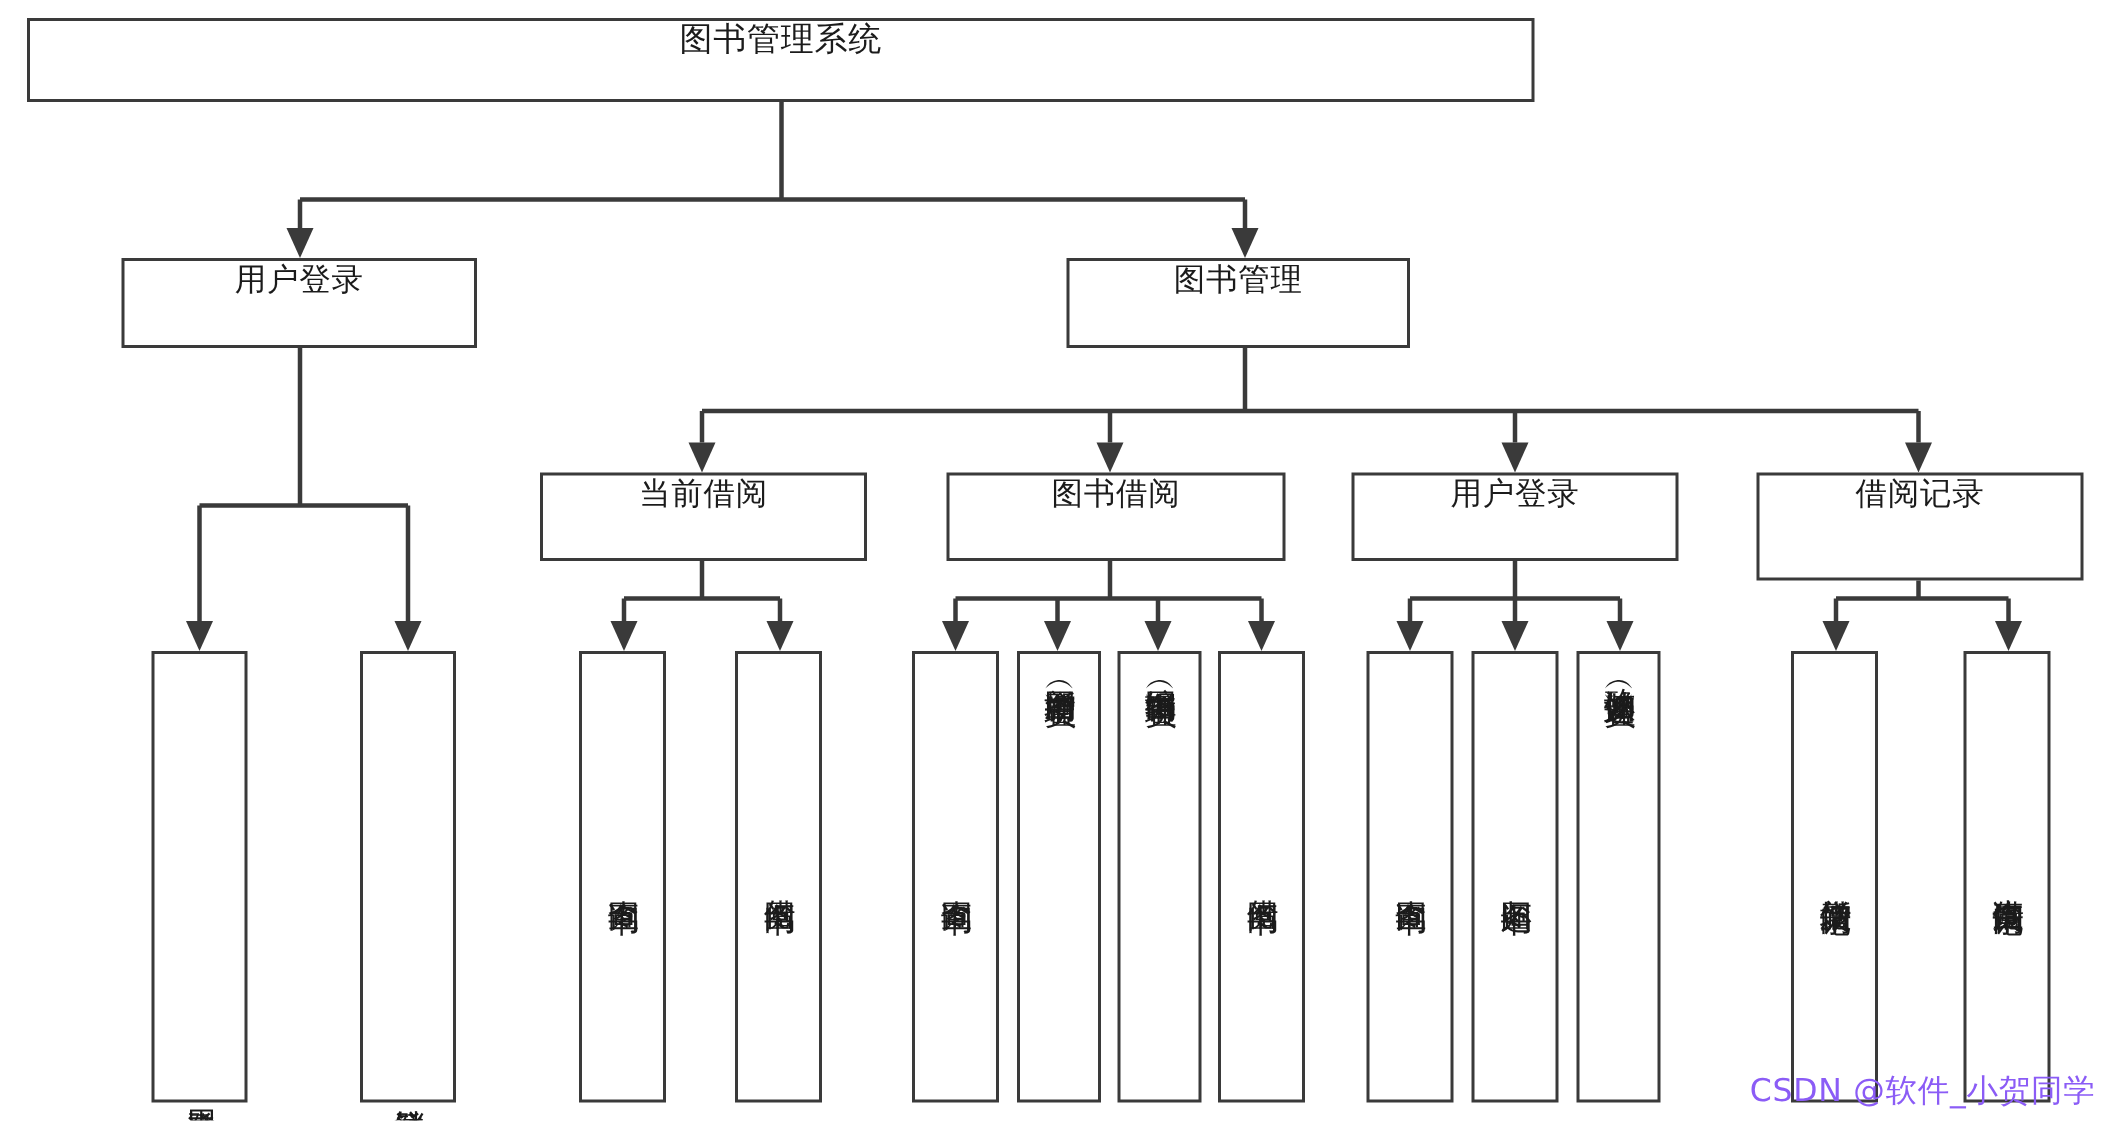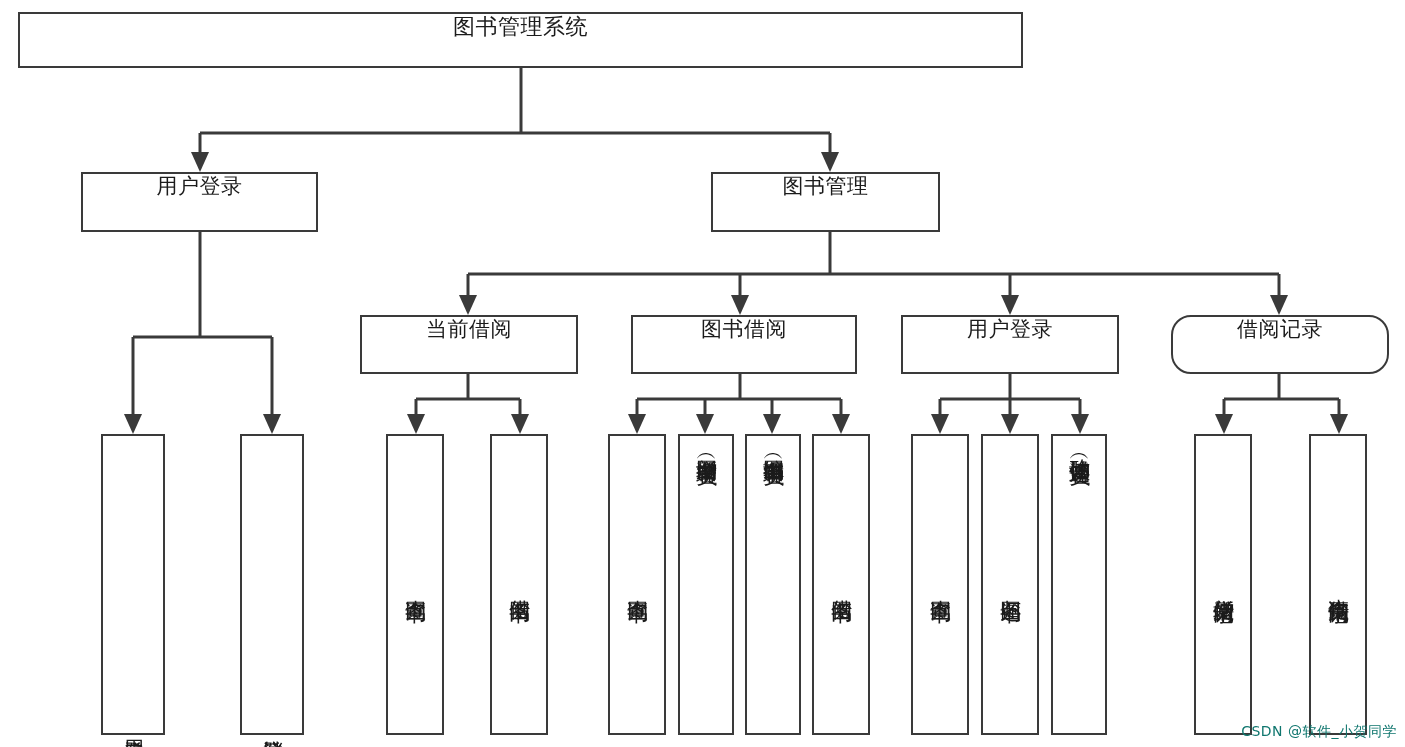--- a/index.html
+++ b/index.html
@@ -58,22 +58,22 @@
     letter-spacing: 1px;
     white-space: normal;
     max-height: 100%;
   }
   .node.leaf.align-top  { align-items: flex-start; }
   .node.leaf.align-bottom { align-items: flex-end; }
   .watermark {
     position: absolute;
     right: 8px;
     bottom: 6px;
-    font-size: 14px;
-    color: #0f766e;
+    font-size: 21px;
+    color: #8b5cf6;
     letter-spacing: 0.5px;
     white-space: nowrap;
     user-select: none;
   }
 </style>
 </head>
 <body>
 
 <div id="canvas">
 
@@ -159,21 +159,21 @@
 
   <div class="node" style="left:360px; top:315px; width:218px; height:59px;">
     <span class="label">当前借阅</span>
   </div>
   <div class="node" style="left:631px; top:315px; width:226px; height:59px;">
     <span class="label">图书借阅</span>
   </div>
   <div class="node" style="left:901px; top:315px; width:218px; height:59px;">
     <span class="label">用户登录</span>
   </div>
-  <div class="node" style="left:1171px; top:315px; width:218px; height:59px;border-radius:20px;">
+  <div class="node" style="left:1171px; top:315px; width:218px; height:72px;">
     <span class="label">借阅记录</span>
   </div>
 
   <div class="node leaf align-bottom" style="left:101px; top:434px; width:64px; height:301px;">
     <span class="label">用户登录</span>
   </div>
   <div class="node leaf align-bottom" style="left:240px; top:434px; width:64px; height:301px;">
     <span class="label">注销登录</span>
   </div>
 

